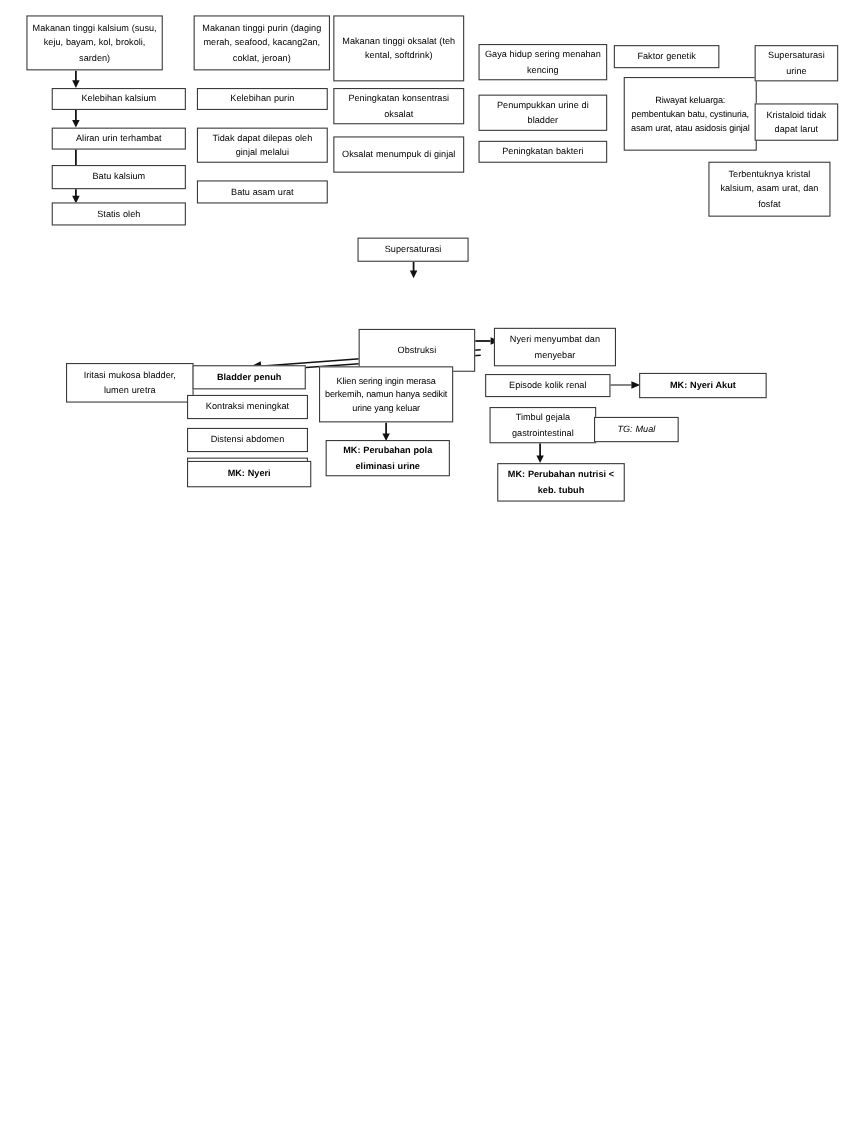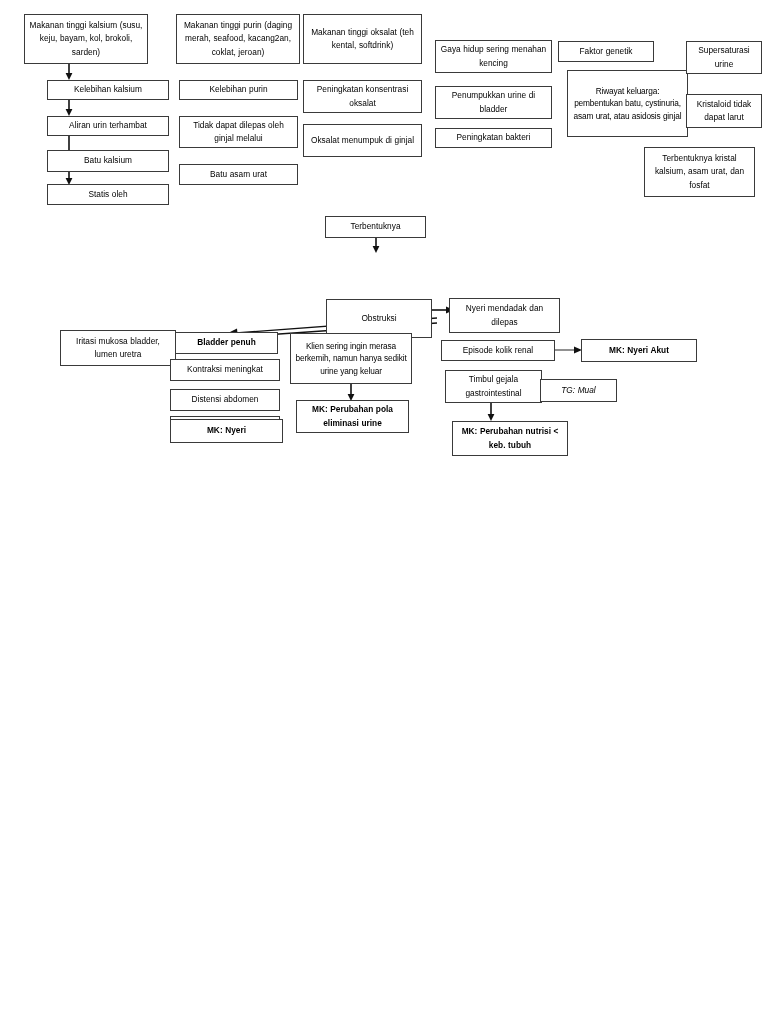--- a/index.html
+++ b/index.html
@@ -139,21 +139,21 @@
   <div class="node" style="left:47px; top:184px; width:122px; height:21px;">Statis oleh</div>
 
   <div class="node" style="left:176px; top:14px; width:124px; height:50px;">Makanan tinggi purin (daging merah, seafood, kacang2an, coklat, jeroan)</div>
 
   <div class="node" style="left:179px; top:80px; width:119px; height:20px;">Kelebihan purin</div>
 
   <div class="node" style="left:179px; top:116px; width:119px; height:32px;">Tidak dapat dilepas oleh ginjal melalui</div>
 
   <div class="node" style="left:179px; top:164px; width:119px; height:21px;">Batu asam urat</div>
 
-  <div class="node" style="left:303px; top:14px; width:119px; height:50px;">Makanan tinggi oksalat (teh kental, softdrink)</div>
+  <div class="node" style="left:303px; top:14px; width:119px; height:60px;">Makanan tinggi oksalat (teh kental, softdrink)</div>
 
   <div class="node" style="left:303px; top:80px; width:119px; height:33px;">Peningkatan konsentrasi oksalat</div>
 
   <div class="node" style="left:303px; top:124px; width:119px; height:33px;">Oksalat menumpuk di ginjal</div>
 
   <div class="node" style="left:435px; top:40px; width:117px; height:33px;">Gaya hidup sering menahan kencing</div>
 
   <div class="node" style="left:435px; top:86px; width:117px; height:33px;">Penumpukkan urine di bladder</div>
 
   <div class="node" style="left:435px; top:128px; width:117px; height:20px;">Peningkatan bakteri</div>
@@ -161,26 +161,26 @@
   <div class="node" style="left:558px; top:41px; width:96px; height:21px;">Faktor genetik</div>
 
   <div class="node tight" style="left:567px; top:70px; width:121px; height:67px;">Riwayat keluarga: pembentukan batu, cystinuria, asam urat, atau asidosis ginjal</div>
 
   <div class="node" style="left:686px; top:41px; width:76px; height:33px;">Supersaturasi urine</div>
 
   <div class="node" style="left:686px; top:94px; width:76px; height:34px;">Kristaloid tidak dapat larut</div>
 
   <div class="node" style="left:644px; top:147px; width:111px; height:50px;">Terbentuknya kristal kalsium, asam urat, dan fosfat</div>
 
-  <div class="node" style="left:325px; top:216px; width:101px; height:22px;">Terbentuknya</div>
+  <div class="node" style="left:325px; top:216px; width:101px; height:22px;">Supersaturasi</div>
 
 
   <div class="node" style="left:326px; top:299px; width:106px; height:39px;">Obstruksi</div>
 
-  <div class="node" style="left:449px; top:298px; width:111px; height:35px;">Nyeri mendadak dan dilepas</div>
+  <div class="node" style="left:449px; top:298px; width:111px; height:35px;">Nyeri menyumbat dan menyebar</div>
 
   <div class="node" style="left:441px; top:340px; width:114px; height:21px;">Episode kolik renal</div>
 
   <div class="node bold" style="left:581px; top:339px; width:116px; height:23px;">MK: Nyeri Akut</div>
 
   <div class="node" style="left:60px; top:330px; width:116px; height:36px;">Iritasi mukosa bladder, lumen uretra</div>
 
   <div class="node bold" style="left:175px; top:332px; width:103px; height:22px;">Bladder penuh</div>
 
   <div class="node" style="left:170px; top:359px; width:110px; height:22px;">Kontraksi meningkat</div>

